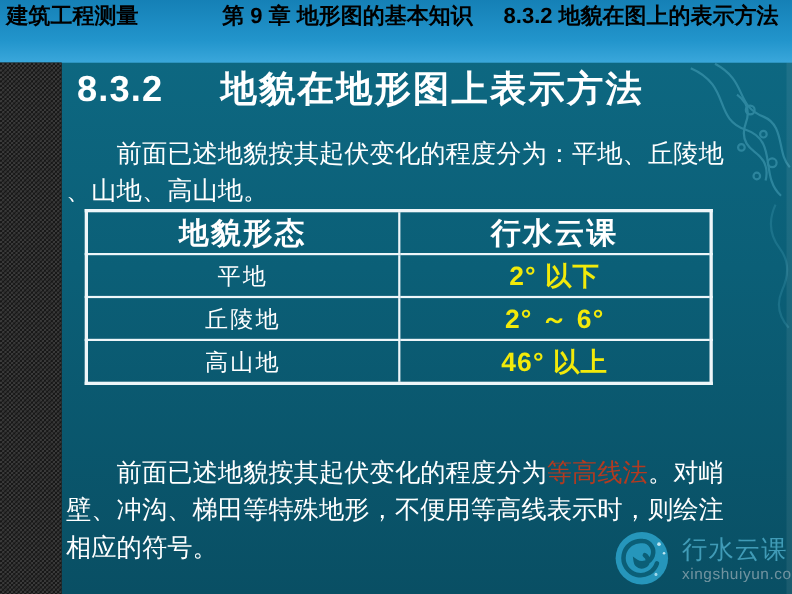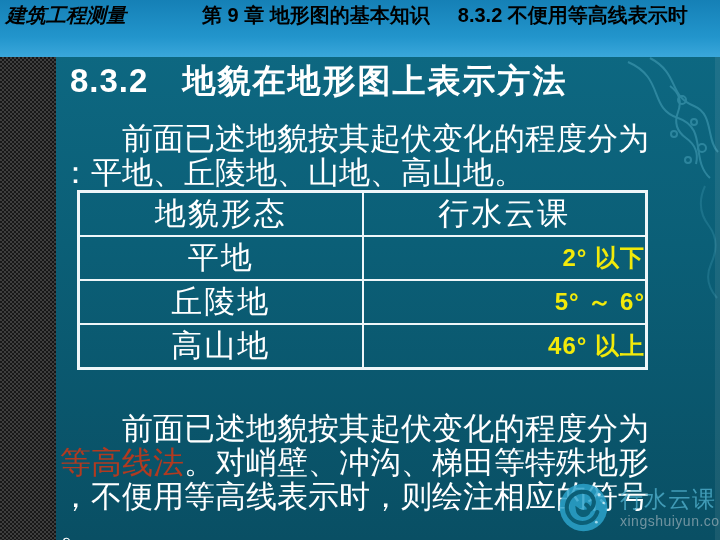--- a/index.html
+++ b/index.html
@@ -9,58 +9,58 @@
     font-family:"Liberation Sans", sans-serif;
   }
 
   
   .topbar {
     position:absolute; top:0; left:0; width:720px; height:57px; box-sizing:border-box;
     background:linear-gradient(180deg,#1580b6 0%,#2295cc 65%,#3aa7db 100%);
     color:#000; font-weight:bold; font-size:20px; line-height:26px;
     padding:2px 6px; line-break:anywhere;
   }
-  .topbar .course  { font-style:italic; padding-right:76px; }
+  .topbar .course  { padding-right:76px; }
   .topbar .chapter { padding-right:28px; }
 
   
   .strip {
     position:absolute; top:57px; left:0; width:56px; height:483px;
     background-color:#202020;
     background-image:
       linear-gradient(45deg,#3e3e3e 25%,transparent 25%,transparent 75%,#3e3e3e 75%),
       linear-gradient(45deg,#3e3e3e 25%,#171717 25%,#171717 75%,#3e3e3e 75%);
     background-size:4px 4px; background-position:0 0,2px 2px;
   }
 
   
   .title { position:absolute; left:70px; top:59px; color:#ffffff; font-weight:bold;
            font-size:33px; white-space:nowrap; }
-  .title .num { margin-right:34px; letter-spacing:1px; }
-  .title .txt { letter-spacing:2px; }
+  .title .num { margin-right:24px; letter-spacing:1px; }
+  .title .txt { letter-spacing:2px;margin-left:28px; }
 
   
-  .para { position:absolute; color:#ffffff; font-size:31px; line-height:34px;
+  .para { position:absolute; color:#ffffff; font-size:23px; line-height:34px;
           width:612px; text-indent:2em; line-break:anywhere; }
   .para1 { left:60px; top:122px; }
   .para2 { left:60px; top:412px; }
   .hl-red { color:#b23a20; }
 
   
   .slope-table {
     position:absolute; left:77px; top:190px; width:571px;
     border-collapse:collapse; table-layout:fixed;
     border:3px solid #eef6f9;
   }
   .slope-table th, .slope-table td {
     border:2px solid #eef6f9; height:37px; text-align:center; vertical-align:middle; padding:0;
   }
-  .slope-table th { color:#ffffff; font-size:31px; font-weight:normal; letter-spacing:2px; }
-  .slope-table td.form  { color:#ffffff; font-size:31px; letter-spacing:2px; }
-  .slope-table td.slope { color:#f2ea0a; font-size:24px; font-weight:bold; letter-spacing:1px;text-align:right; }
+  .slope-table th { color:#ffffff; font-size:27px; font-weight:bold; letter-spacing:2px; }
+  .slope-table td.form  { color:#ffffff; font-size:21px; letter-spacing:2px; }
+  .slope-table td.slope { color:#f2ea0a; font-size:24px; font-weight:bold; letter-spacing:1px; }
 
   
   .ornament { position:absolute; right:0; top:56px; opacity:.5; }
 
   
   .edge-band { position:absolute; right:0; top:57px; width:5px; height:483px;
                background:rgba(255,255,255,0.07); }
 
   
   .watermark { position:absolute; left:556px; top:480px; display:flex; align-items:center; }
@@ -68,21 +68,21 @@
   .wm-text { margin-left:9px; }
   .wm-name { color:#58bbd9; opacity:.7; font-size:23px; letter-spacing:1px; line-height:26px; }
   .wm-url  { color:#8aa4ae; opacity:.8; font-size:14px; letter-spacing:.5px; margin-top:1px; }
 </style>
 </head>
 <body>
 
 <div class="slide">
 
   <div class="topbar">
-    <span class="course">建筑工程测量</span><span class="chapter">第 9 章  地形图的基本知识</span><span class="section">8.3.2  不便用等高线表示时</span>
+    <span class="course">建筑工程测量</span><span class="chapter">第 9 章  地形图的基本知识</span><span class="section">8.3.2  地貌在图上的表示方法</span>
   </div>
 
   <div class="strip"></div>
 
   <svg class="ornament" width="110" height="260" viewBox="0 0 110 260">
     <g fill="none" stroke="#4da7bf" stroke-width="2">
       <path d="M18,6 C55,22 38,52 68,62 C98,72 80,104 100,122"></path>
       <path d="M40,2 C70,18 58,40 84,50 C104,58 96,84 108,96"></path>
       <path d="M60,30 q14,10 8,26 q-6,16 8,26 q14,10 10,26"></path>
       <path d="M95,130 q-10,22 4,40 q12,16 2,38 q-8,18 6,34" stroke-opacity="0.5"></path>
@@ -106,21 +106,21 @@
       <tr>
         <th>地貌形态</th>
         <th>行水云课</th>
       </tr>
       <tr>
         <td class="form">平地</td>
         <td class="slope">2° 以下</td>
       </tr>
       <tr>
         <td class="form">丘陵地</td>
-        <td class="slope">5° ～ 6°</td>
+        <td class="slope">2° ～ 6°</td>
       </tr>
       <tr>
         <td class="form">高山地</td>
         <td class="slope">46° 以上</td>
       </tr>
     </tbody>
   </table>
 
   <div class="para para2">
     <span>前面已述地貌按其起伏变化的程度分为</span><span class="hl-red">等高线法</span><span>。对峭壁、冲沟、梯田等特殊地形，不便用等高线表示时，则绘注相应的符号。</span>

